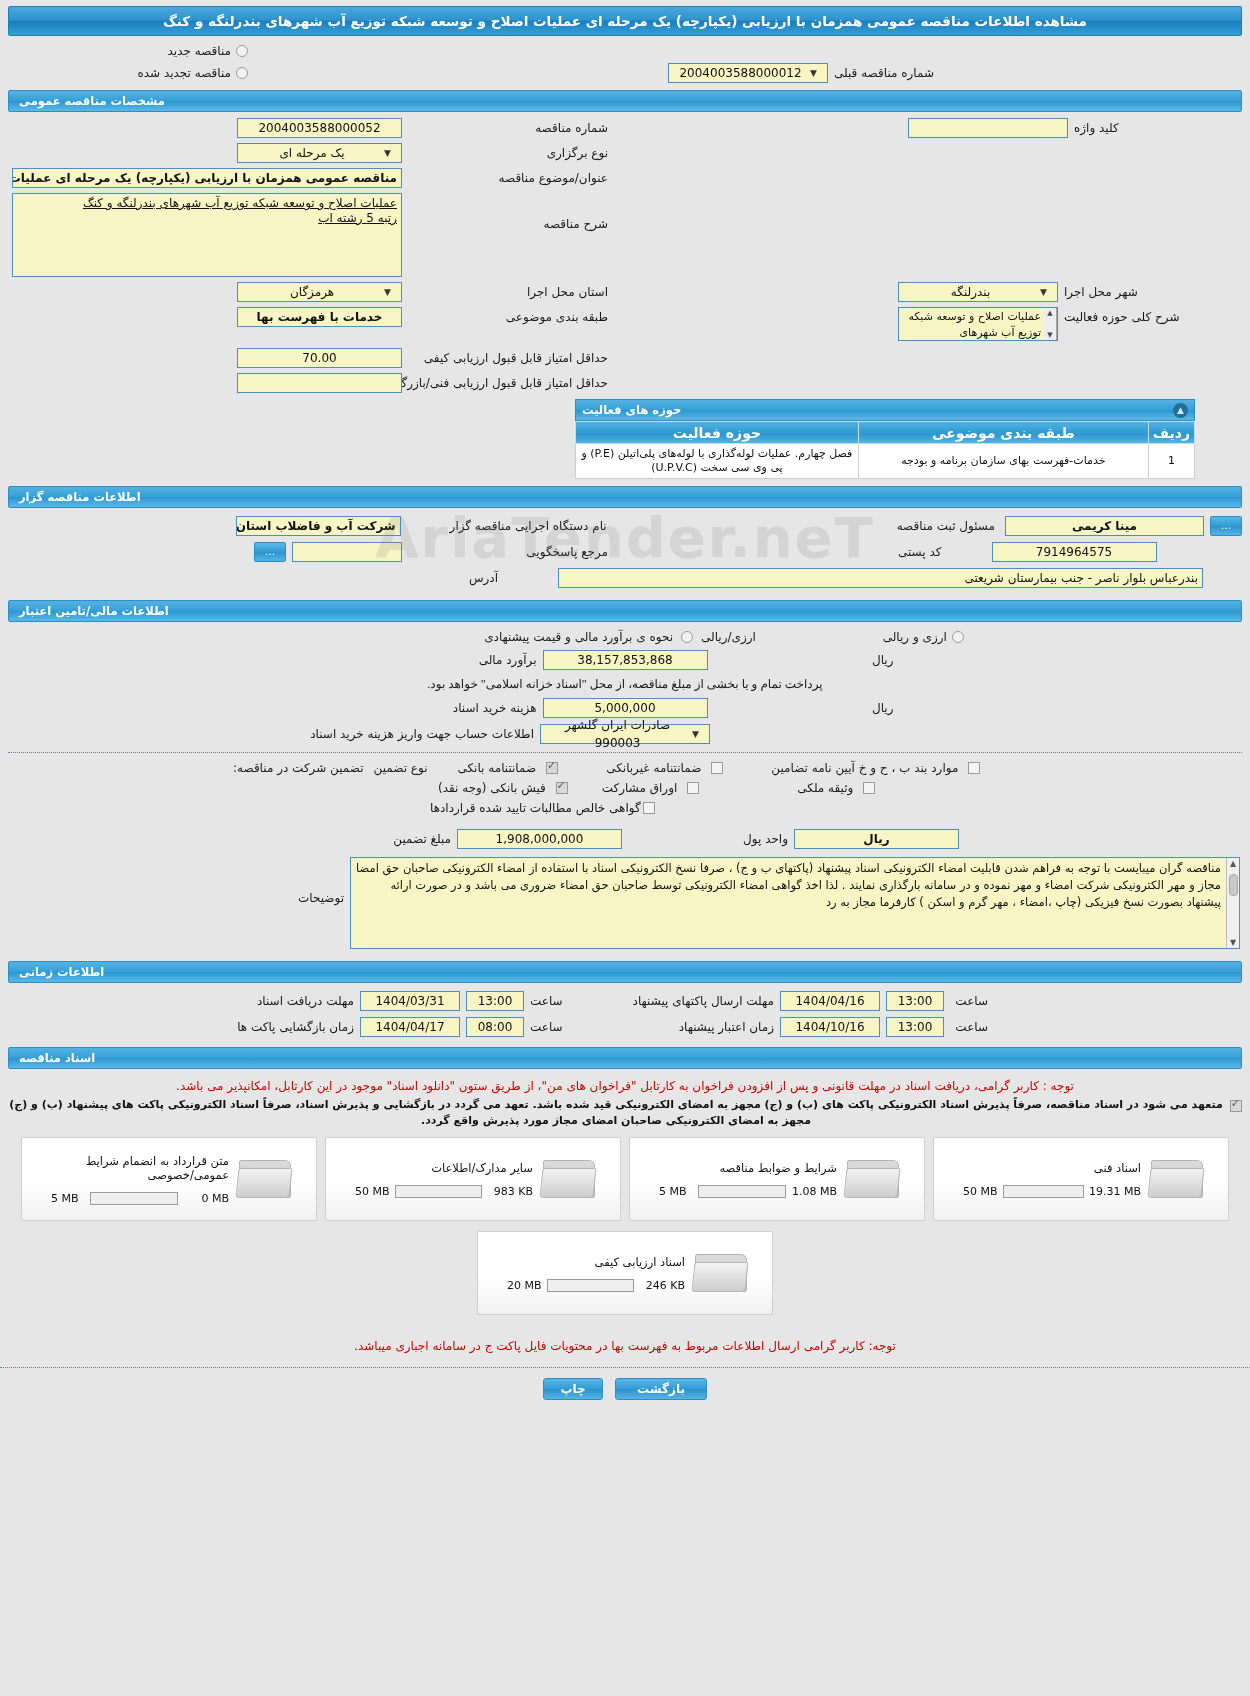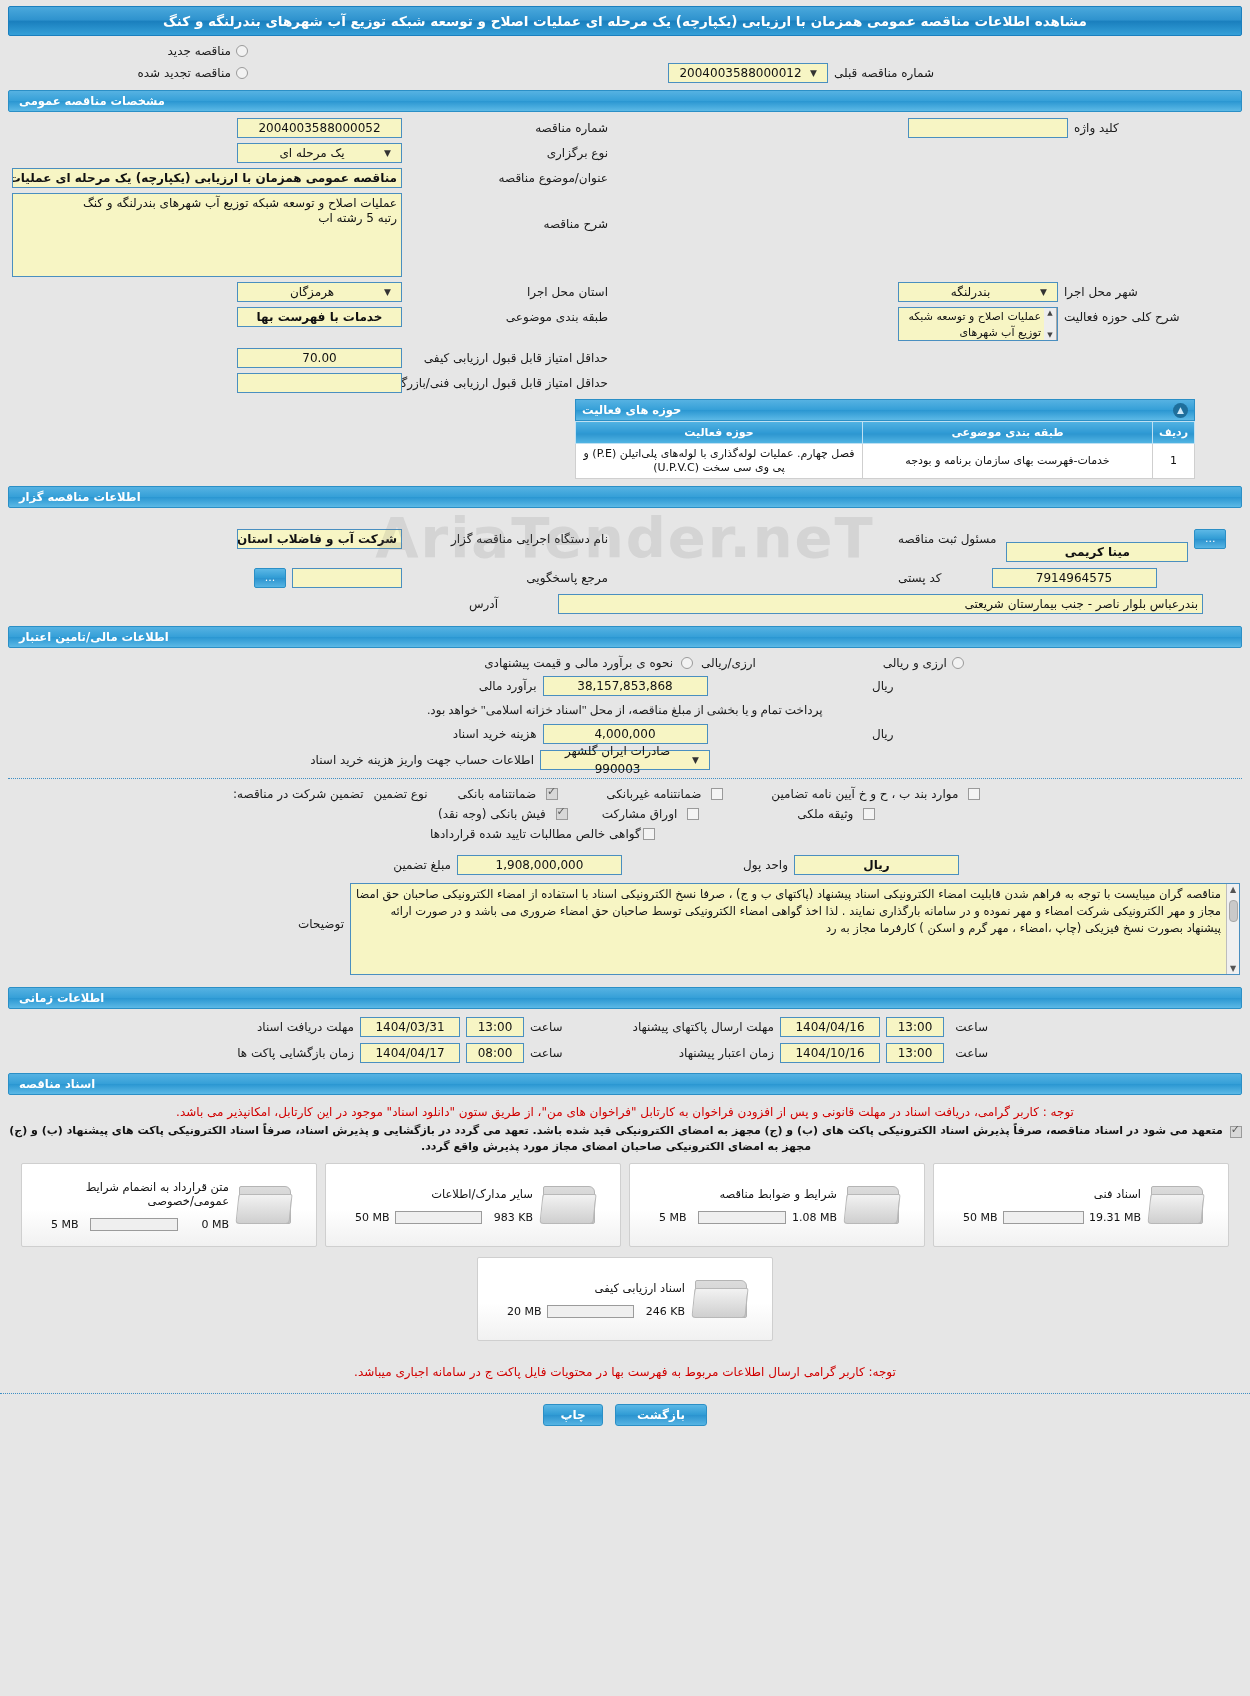--- a/index.html
+++ b/index.html
@@ -72,20 +72,21 @@
     overflow: hidden;
     white-space: nowrap;
   }
   .fld.bold { font-weight: bold; }
   .fld.ta {
     height: auto;
     text-align: right;
     line-height: 15px;
     padding: 2px 4px;
     white-space: normal;
+    text-decoration: underline;
   }
   .sel {
     background: #f7f5c4;
     border: 1px solid #4a8fc0;
     height: 20px;
     line-height: 18px;
     font-size: 12px;
     padding: 0 4px;
     display: flex;
     align-items: center;
@@ -143,21 +144,21 @@
     font-size: 9px; line-height: 15px; text-align: center;
     margin-left: auto;
   }
   table.acts {
     width: 100%; border-collapse: collapse;
     background: #ffffff;
     font-size: 11px;
   }
   table.acts th {
     background: linear-gradient(to bottom, #4fb0e2 0%, #2f9ad4 50%, #2a93ce 51%, #53b6e4 100%);
-    color: #fff; font-weight: bold; font-size: 11px;
+    color: #fff; font-weight: bold; font-size: 14px;
     height: 22px; border: 1px solid #bfe0f2; padding: 0 4px;
   }
   table.acts td {
     border: 1px solid #cfcfcf; padding: 3px 5px; vertical-align: middle;
     line-height: 14px; color: #111;
   }
 
   
   .dotted {
     border-top: 1px dotted #3f8fc4;
@@ -408,21 +409,21 @@
 
   <div class="sec-bar">
     <span class="sec-label">اطلاعات مناقصه گزار</span>
   </div>
 
   <div style="margin:8px 8px 0 8px;">
 
     <div style="display:flex; align-items:center;">
       <div style="flex:1; display:flex; align-items:center; justify-content:flex-end; gap:6px;">
         <span class="dots-btn">...</span>
-        <span class="fld bold" style="width:182px; margin-left:4px;margin-top:26px;">مینا کریمی</span>
+        <span class="fld bold" style="width:199px; margin-left:4px;">مینا کریمی</span>
         <span class="lbl" style="padding-left:290px;">مسئول ثبت مناقصه</span>
       </div>
       <div style="width:600px; display:flex; align-items:center; gap:6px;">
         <span class="lbl" style="width:200px; text-align:right;">نام دستگاه اجرایی مناقصه گزار</span>
         <span class="fld bold" style="width:165px;">شرکت آب و فاضلاب استان</span>
       </div>
     </div>
 
     <div style="display:flex; align-items:center; margin-top:6px;">
       <div style="flex:1; display:flex; align-items:center; justify-content:flex-end; gap:6px;">
@@ -467,21 +468,21 @@
       <span class="fld" style="width:165px;">38,157,853,868</span>
       <span class="lbl" style="width:180px; text-align:right;">برآورد مالی</span>
     </div>
 
     <div style="text-align:center; margin-top:7px;font-family:Liberation Serif, serif;">
       <span class="lbl">پرداخت تمام و یا بخشی از مبلغ مناقصه، از محل "اسناد خزانه اسلامی" خواهد بود.</span>
     </div>
 
     <div style="display:flex; align-items:center; justify-content:center; gap:6px; margin-top:6px;">
       <span class="lbl" style="width:180px;">ریال</span>
-      <span class="fld" style="width:165px;">4,000,000</span>
+      <span class="fld" style="width:165px;">5,000,000</span>
       <span class="lbl" style="width:180px; text-align:right;">هزینه خرید اسناد</span>
     </div>
 
     <div style="display:flex; align-items:center; justify-content:center; gap:6px; margin-top:6px;">
       <span style="width:180px;"></span>
       <span class="sel" style="width:170px;">
         <span class="caret">▼</span>
         <span class="cv">صادرات ایران گلشهر 990003</span>
       </span>
       <span class="lbl" style="width:180px; text-align:right;">اطلاعات حساب جهت واریز هزینه خرید اسناد</span>

